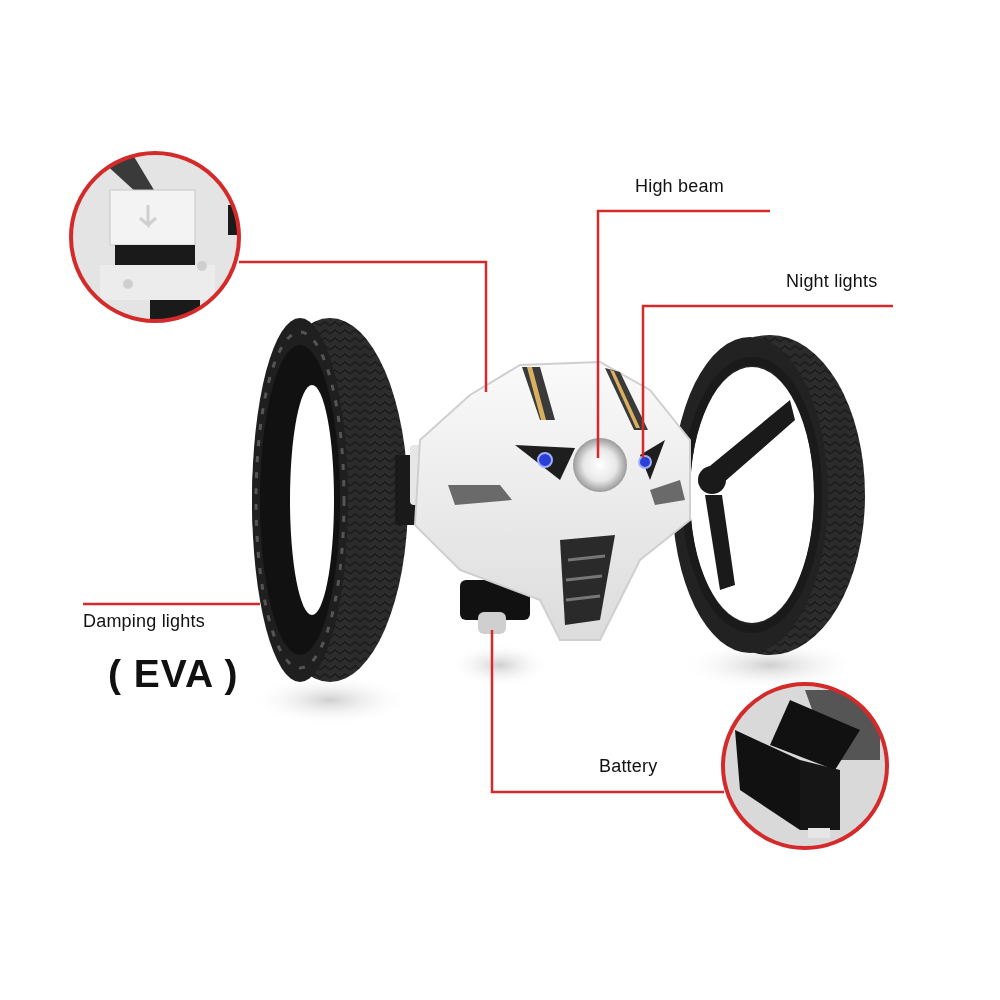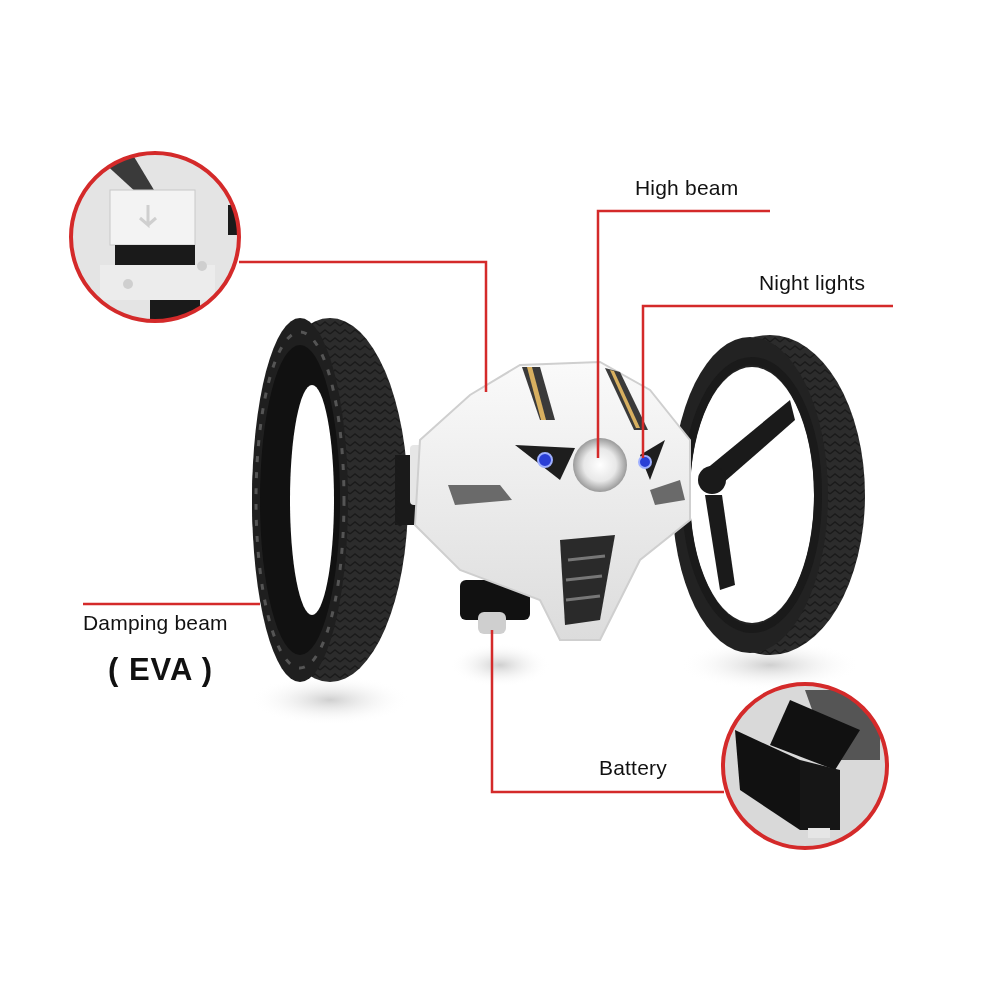--- a/index.html
+++ b/index.html
@@ -1,19 +1,19 @@
 <!DOCTYPE html>
 <html><head>
 <meta charset="utf-8">
 <style>
   html,body{margin:0;padding:0;background:#ffffff;}
   body{width:1000px;height:1000px;position:relative;overflow:hidden;font-family:"Liberation Sans", sans-serif;}
   .stage{position:absolute;left:0;top:0;width:1000px;height:1000px;}
-  .label{position:absolute;color:#111;font-size:21px;white-space:nowrap;letter-spacing:0.2px;}
-  .label.big{font-size:31px;font-weight:bold;letter-spacing:1px;}
+  .label{position:absolute;color:#111;font-size:18px;white-space:nowrap;letter-spacing:0.2px;}
+  .label.big{font-size:39px;font-weight:bold;letter-spacing:1px;}
   svg{position:absolute;left:0;top:0;}
 </style>
 </head>
 <body>
 
 <div class="stage">
 
   <svg width="1000" height="1000" viewBox="0 0 1000 1000">
     <defs>
       <radialGradient id="floorShadow" cx="50%" cy="50%" r="50%">
@@ -125,18 +125,18 @@
     <g fill="none" stroke="#d42a2a" stroke-width="2.5">
       <polyline points="239,262 486,262 486,392"></polyline>
       <polyline points="770,211 598,211 598,458"></polyline>
       <polyline points="893,306 643,306 643,458"></polyline>
       <polyline points="83,604 260,604"></polyline>
       <polyline points="492,630 492,792 724,792"></polyline>
     </g>
   </svg>
 
   <div class="label" style="left:635px;top:176px;">High beam</div>
-  <div class="label" style="left:759px;top:271px;">Night lights</div>
-  <div class="label" style="left:83px;top:611px;">Damping beam</div>
+  <div class="label" style="left:786px;top:271px;">Night lights</div>
+  <div class="label" style="left:83px;top:611px;">Damping lights</div>
   <div class="label big" style="left:108px;top:652px;">( EVA )</div>
   <div class="label" style="left:599px;top:756px;">Battery</div>
 
 </div>
 
 </body></html>

